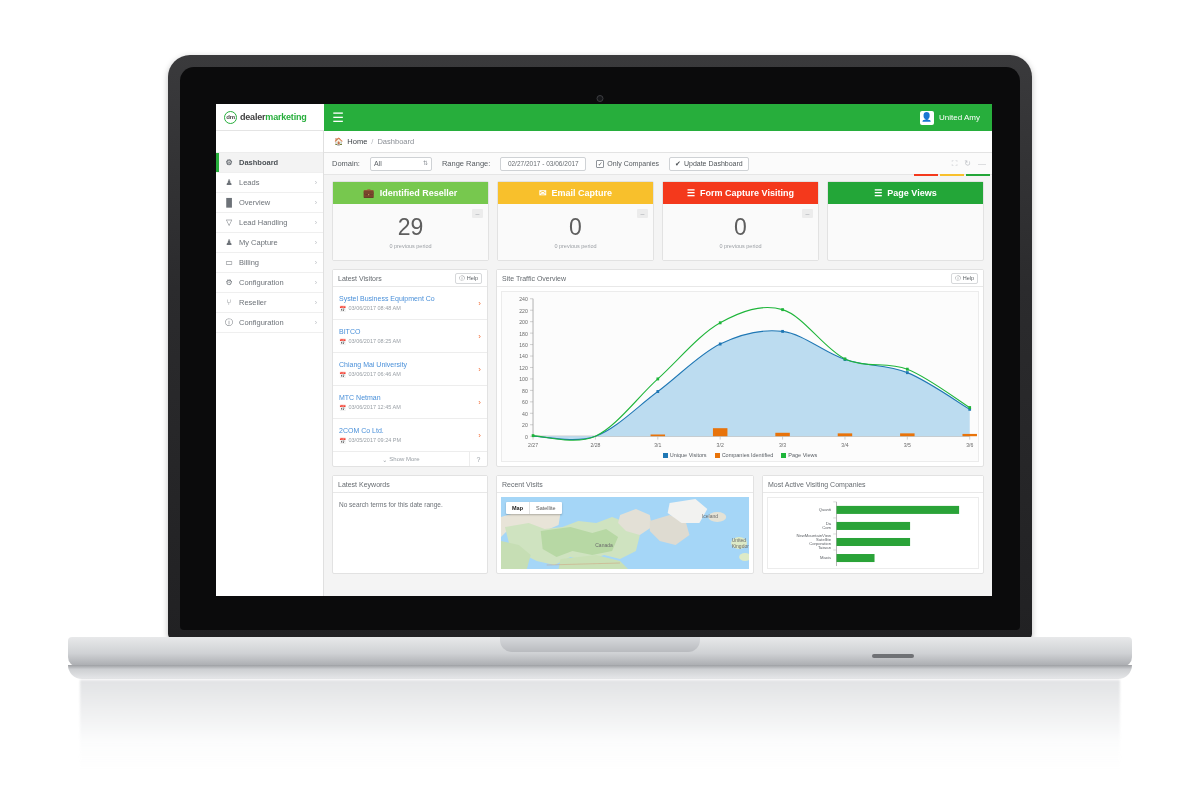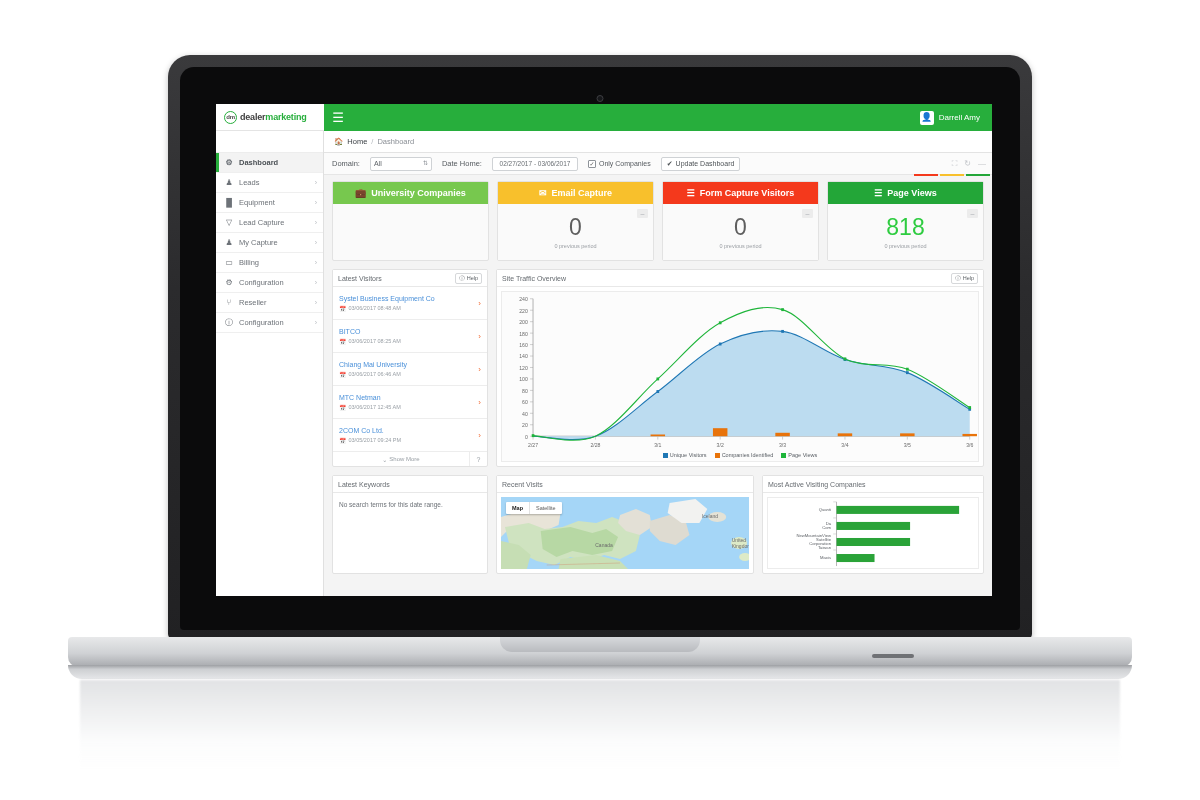--- a/index.html
+++ b/index.html
@@ -243,47 +243,47 @@
         <div class="brand">
           <div class="brand-mark">dm</div>
           <div class="brand-txt">
             <span class="b1">dealer</span><span class="b2">marketing</span>
           </div>
         </div>
         <div class="hamburger">☰</div>
         <div class="topbar-spacer"></div>
         <div class="topuser">
           <div class="avatar">👤</div>
-          <span>Darrell Amy</span>
+          <span>United Amy</span>
         </div>
       </div>
 
       <div class="body-row">
 
         <div class="sidebar">
           <div class="side-gap"></div>
           <div id="side-list">
               <div class="side-item active">
                 <span class="side-ico">⚙</span>
                 <span class="side-label">Dashboard</span>
                 <span class="side-caret"></span>
               </div>
               <div class="side-item">
                 <span class="side-ico">♟</span>
                 <span class="side-label">Leads</span>
                 <span class="side-caret">›</span>
               </div>
               <div class="side-item">
                 <span class="side-ico">█</span>
-                <span class="side-label">Equipment</span>
+                <span class="side-label">Overview</span>
                 <span class="side-caret">›</span>
               </div>
               <div class="side-item">
                 <span class="side-ico">▽</span>
-                <span class="side-label">Lead Capture</span>
+                <span class="side-label">Lead Handling</span>
                 <span class="side-caret">›</span>
               </div>
               <div class="side-item">
                 <span class="side-ico">♟</span>
                 <span class="side-label">My Capture</span>
                 <span class="side-caret">›</span>
               </div>
               <div class="side-item">
                 <span class="side-ico">▭</span>
                 <span class="side-label">Billing</span>
@@ -315,21 +315,21 @@
             <span class="crumb-sep">/</span>
             <span>Dashboard</span>
           </div>
 
           <div class="filterbar">
             <span class="flabel">Domain:</span>
             <div class="fselect">
               <span>All</span>
               <span class="arrows">⇅</span>
             </div>
-            <span class="flabel">Date Home:</span>
+            <span class="flabel">Range Range:</span>
             <div class="finput">02/27/2017 - 03/06/2017</div>
             <div class="fcheck">
               <span class="cbox">✓</span>
               <span>Only Companies</span>
             </div>
             <div class="fbtn">
               <span>✔</span>
               <span>Update Dashboard</span>
             </div>
             <div class="topicons">
@@ -343,54 +343,54 @@
                 <i style="background:#23a638"></i>
             </div>
           </div>
 
           <div class="scroll-area">
 
             <div class="cards" id="cards">
                 <div class="card">
                   <div class="card-head" style="background:#77c84e">
                     <span>💼</span>
-                    <span>University Companies</span>
+                    <span>Identified Reseller</span>
+                  </div>
+                  <div class="card-body">
+                    <div class="card-min">–</div>
+                    <div class="card-num">29</div>
+                    <div class="card-sub">0 previous period</div>
                   </div>
                 </div>
                 <div class="card">
                   <div class="card-head" style="background:#f8c02c">
                     <span>✉</span>
                     <span>Email Capture</span>
                   </div>
                   <div class="card-body">
                     <div class="card-min">–</div>
                     <div class="card-num">0</div>
                     <div class="card-sub">0 previous period</div>
                   </div>
                 </div>
                 <div class="card">
                   <div class="card-head" style="background:#f4391c">
                     <span>☰</span>
-                    <span>Form Capture Visitors</span>
+                    <span>Form Capture Visiting</span>
                   </div>
                   <div class="card-body">
                     <div class="card-min">–</div>
                     <div class="card-num">0</div>
                     <div class="card-sub">0 previous period</div>
                   </div>
                 </div>
                 <div class="card">
                   <div class="card-head" style="background:#23a638">
                     <span>☰</span>
                     <span>Page Views</span>
-                  </div>
-                  <div class="card-body">
-                    <div class="card-min">–</div>
-                    <div class="card-num green">818</div>
-                    <div class="card-sub">0 previous period</div>
                   </div>
                 </div>
               </div>
 
             <div class="row2">
 
               <div class="panel visitors">
                 <div class="panel-head">
                   <span class="panel-title">Latest Visitors</span>
                   <span class="help-btn">

